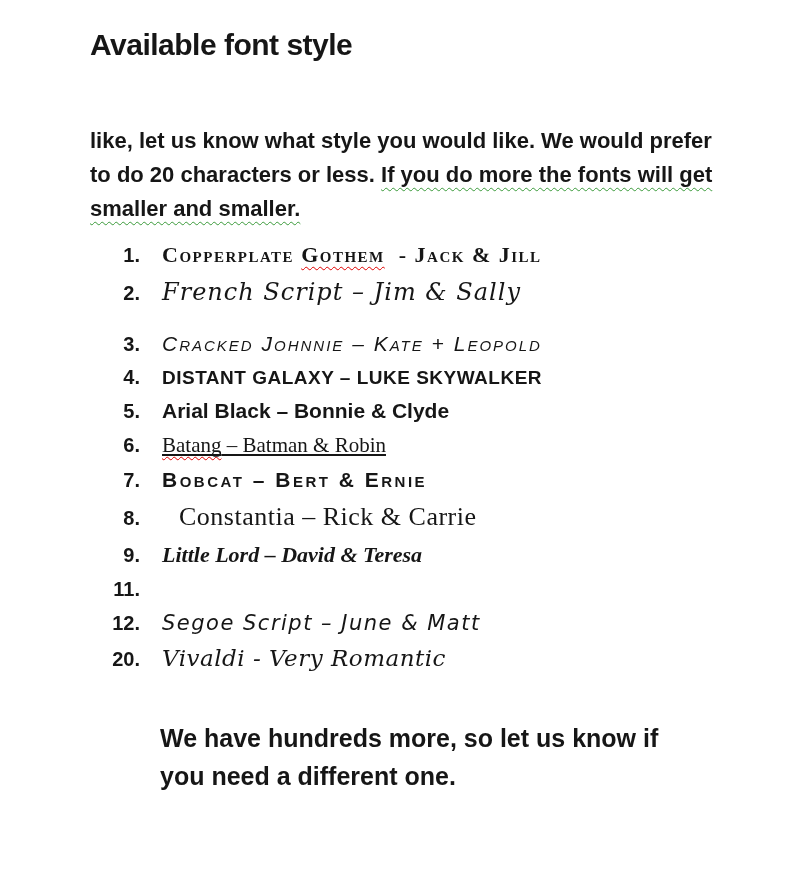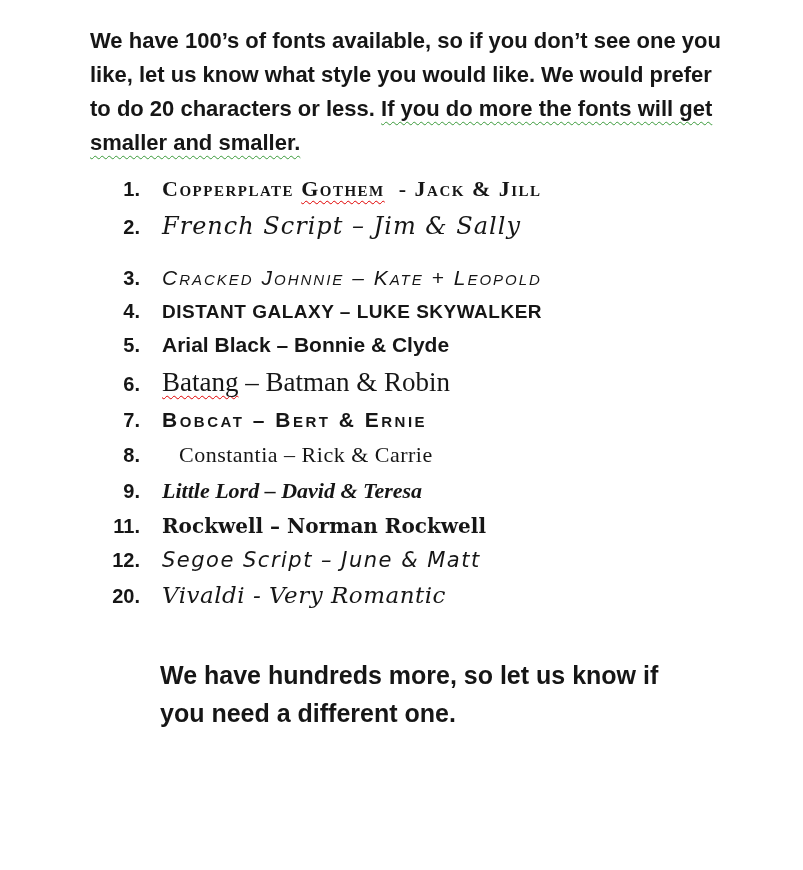--- a/index.html
+++ b/index.html
@@ -64,42 +64,43 @@
   .txt {
     margin-left: 22px;
     white-space: pre-wrap;
   }
   
   .f-copperplate { font-family: "Liberation Serif", serif; font-variant: small-caps; font-weight: bold; font-size: 22px; letter-spacing: 1.5px; }
   .f-frenchscript { font-family: "DejaVu Serif", serif; font-style: italic; font-size: 24px; letter-spacing: 1px; }
   .f-cracked { font-family: "Liberation Sans", sans-serif; font-variant: small-caps; font-weight: normal; font-style: italic; font-size: 21px; letter-spacing: 2px; margin-top: 16px; }
   .f-galaxy { font-family: "Liberation Sans", sans-serif; font-weight: 700; font-size: 19px; letter-spacing: 0.5px; }
   .f-arialblack { font-family: "Liberation Sans", sans-serif; font-weight: bold; font-size: 21px; }
-  .f-batang { font-family: "Liberation Serif", serif; font-size: 27px; }
+  .f-batang { font-family: "Liberation Serif", serif; font-size: 21px; text-decoration: underline; }
   .f-bobcat { font-family: "Liberation Sans", sans-serif; font-variant: small-caps; font-weight: 600; font-size: 21px; letter-spacing: 2.5px; }
-  .f-constantia { font-family: "Liberation Serif", serif; font-size: 22px; letter-spacing: 0.5px; margin-left: 39px; }
+  .f-constantia { font-family: "Liberation Serif", serif; font-size: 26px; letter-spacing: 0.5px; margin-left: 39px; }
   .f-littlelord { font-family: "Liberation Serif", serif; font-style: italic; font-weight: bold; font-size: 22px; }
   .f-nasal { font-family: "DejaVu Sans", sans-serif; font-weight: bold; font-size: 20px; letter-spacing: 1px; }
   .f-rockwell { font-family: "DejaVu Serif", serif; font-weight: bold; font-size: 20px; }
   .f-segoescript { font-family: "DejaVu Sans", sans-serif; font-style: italic; font-size: 21px; letter-spacing: 1.5px; }
   .f-vivaldi { font-family: "DejaVu Serif", serif; font-style: italic; font-size: 23px; letter-spacing: 0.5px; }
   .outro {
     font-size: 25px;
     font-weight: 600;
     line-height: 38px;
     margin: 48px 0 0 70px;
   }
 </style>
 </head>
 <body>
 
 <div class="page">
 
+  <h1 class="title">Available font style</h1>
 
-  <p class="intro"><span>We have 100’s of fonts available, so if you don’t see one you</span><br>
+  <p class="intro"><br>
 <span>like, let us know what style you would like. We would prefer</span><br>
 <span>to do 20 characters or less. </span><span class="grammar">If you do more the fonts will get</span><br>
 <span class="grammar">smaller and smaller.</span></p>
 
   <ol class="font-list" id="font-list">
       <li class="font-row">
         <span class="num">1.</span>
         <span class="txt f-copperplate"><span>Copperplate </span><span class="spell">Gothem</span><span>  - Jack &amp; Jill</span></span>
       </li>
       <li class="font-row">
@@ -129,21 +130,20 @@
       <li class="font-row">
         <span class="num">8.</span>
         <span class="txt f-constantia"><span>Constantia – Rick &amp; Carrie</span></span>
       </li>
       <li class="font-row">
         <span class="num">9.</span>
         <span class="txt f-littlelord"><span>Little Lord – David &amp; Teresa</span></span>
       </li>
       <li class="font-row">
         <span class="num">11.</span>
-        <span class="txt f-rockwell"><span>Rockwell – Norman Rockwell</span></span>
       </li>
       <li class="font-row">
         <span class="num">12.</span>
         <span class="txt f-segoescript"><span>Segoe Script – June &amp; Matt</span></span>
       </li>
       <li class="font-row">
         <span class="num">20.</span>
         <span class="txt f-vivaldi"><span>Vivaldi - Very Romantic</span></span>
       </li>
     </ol>

